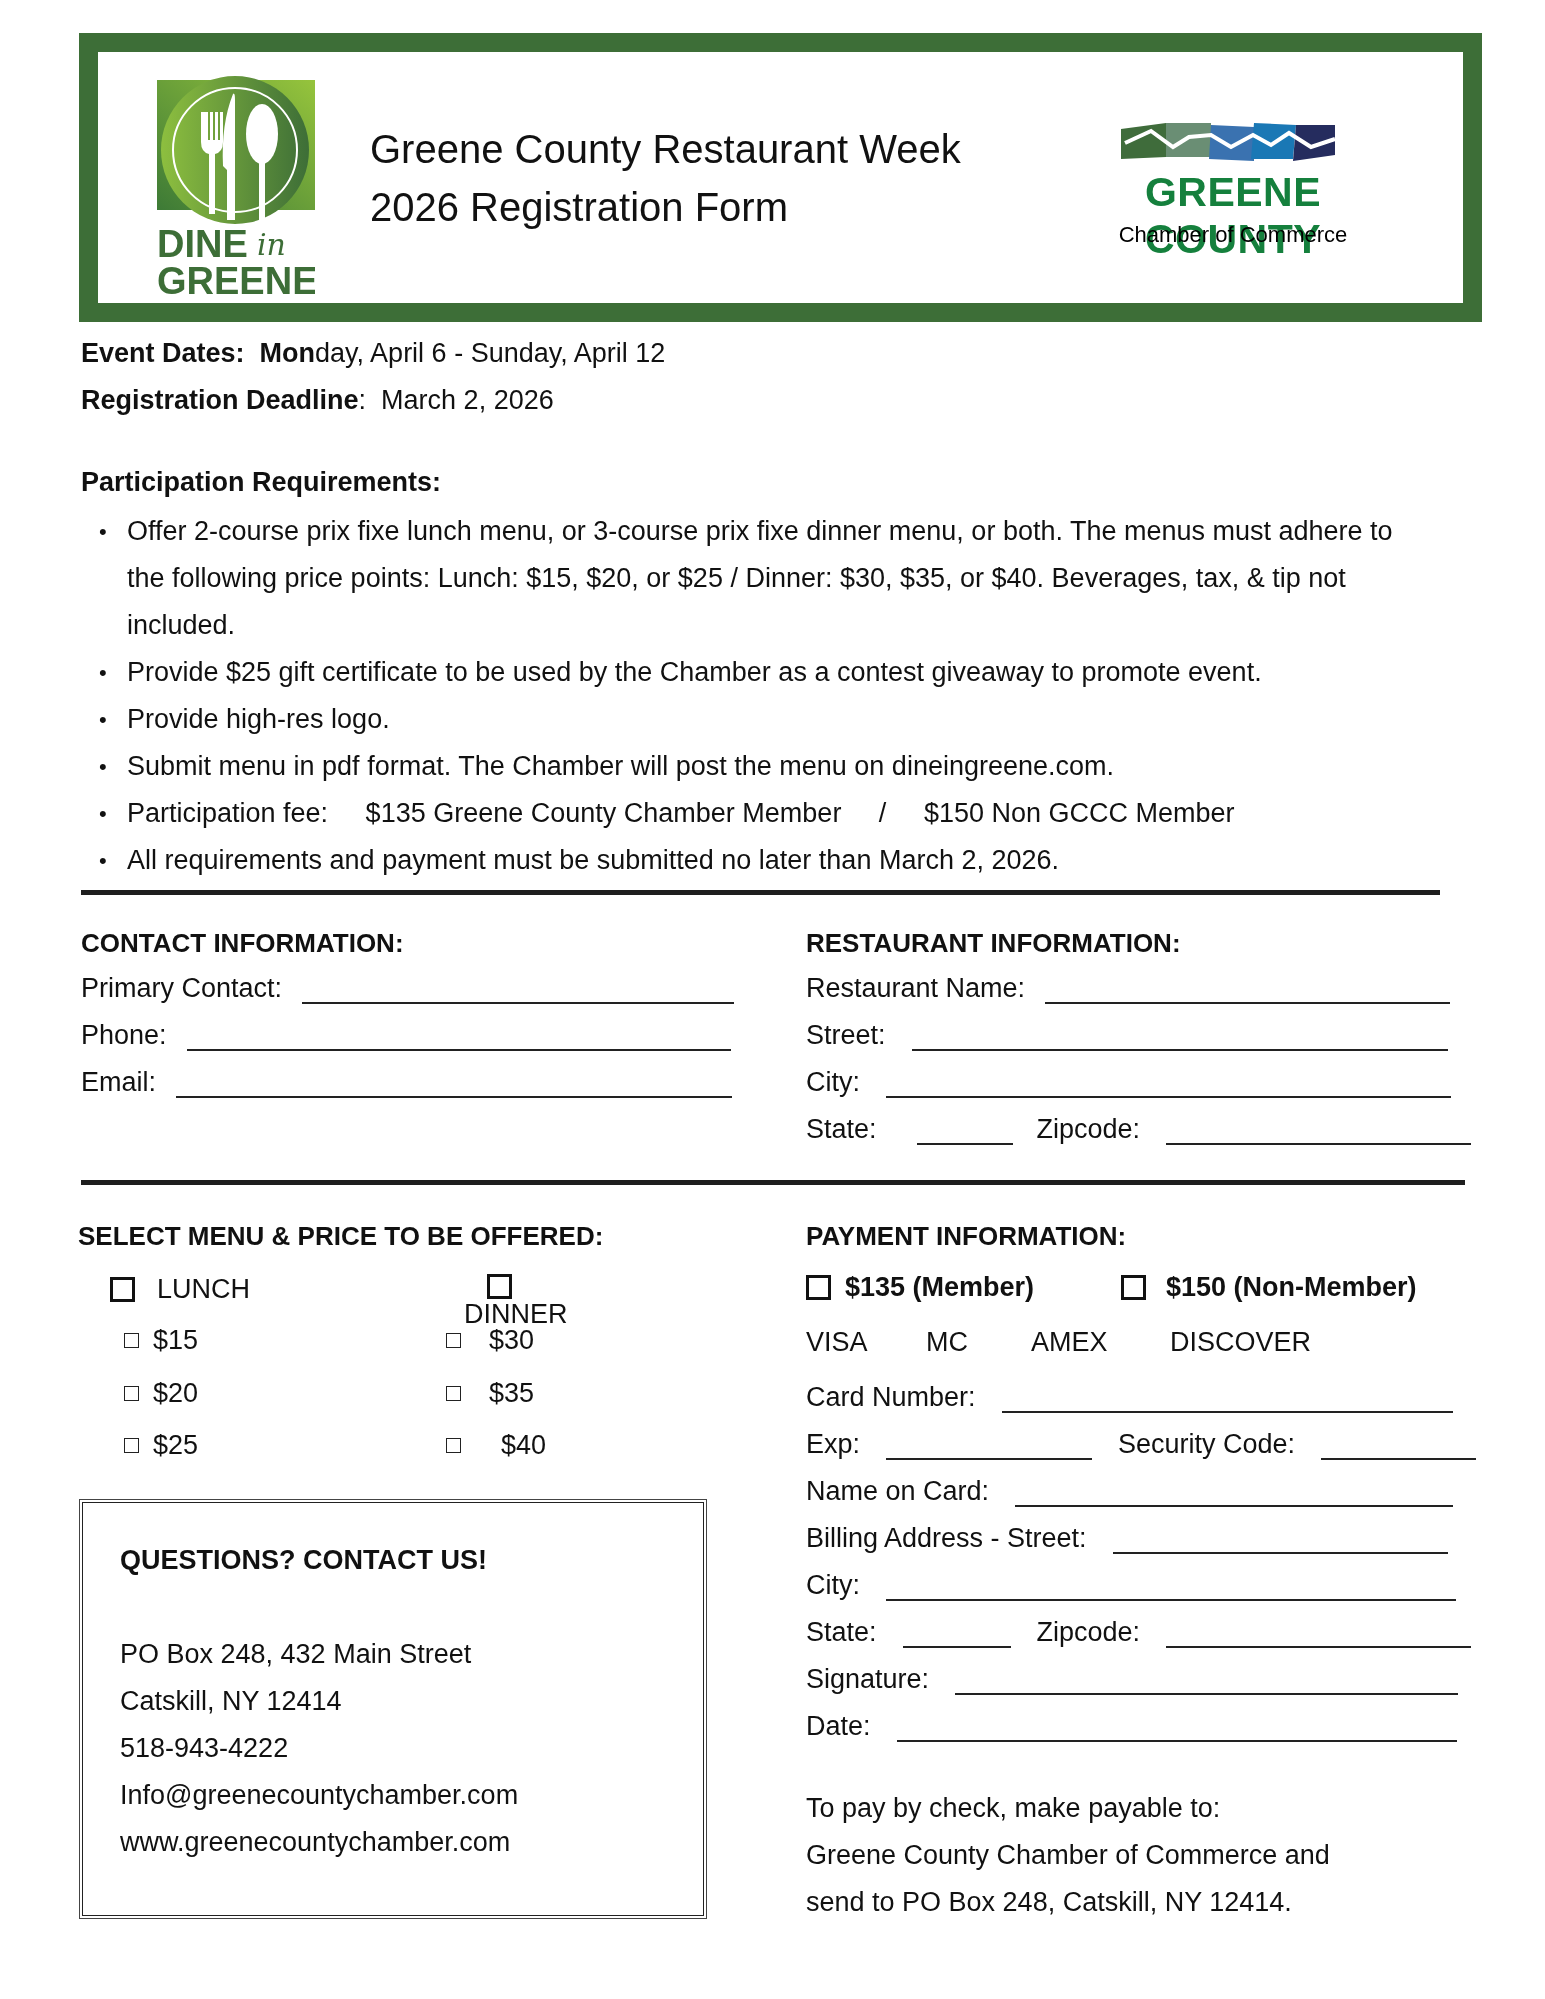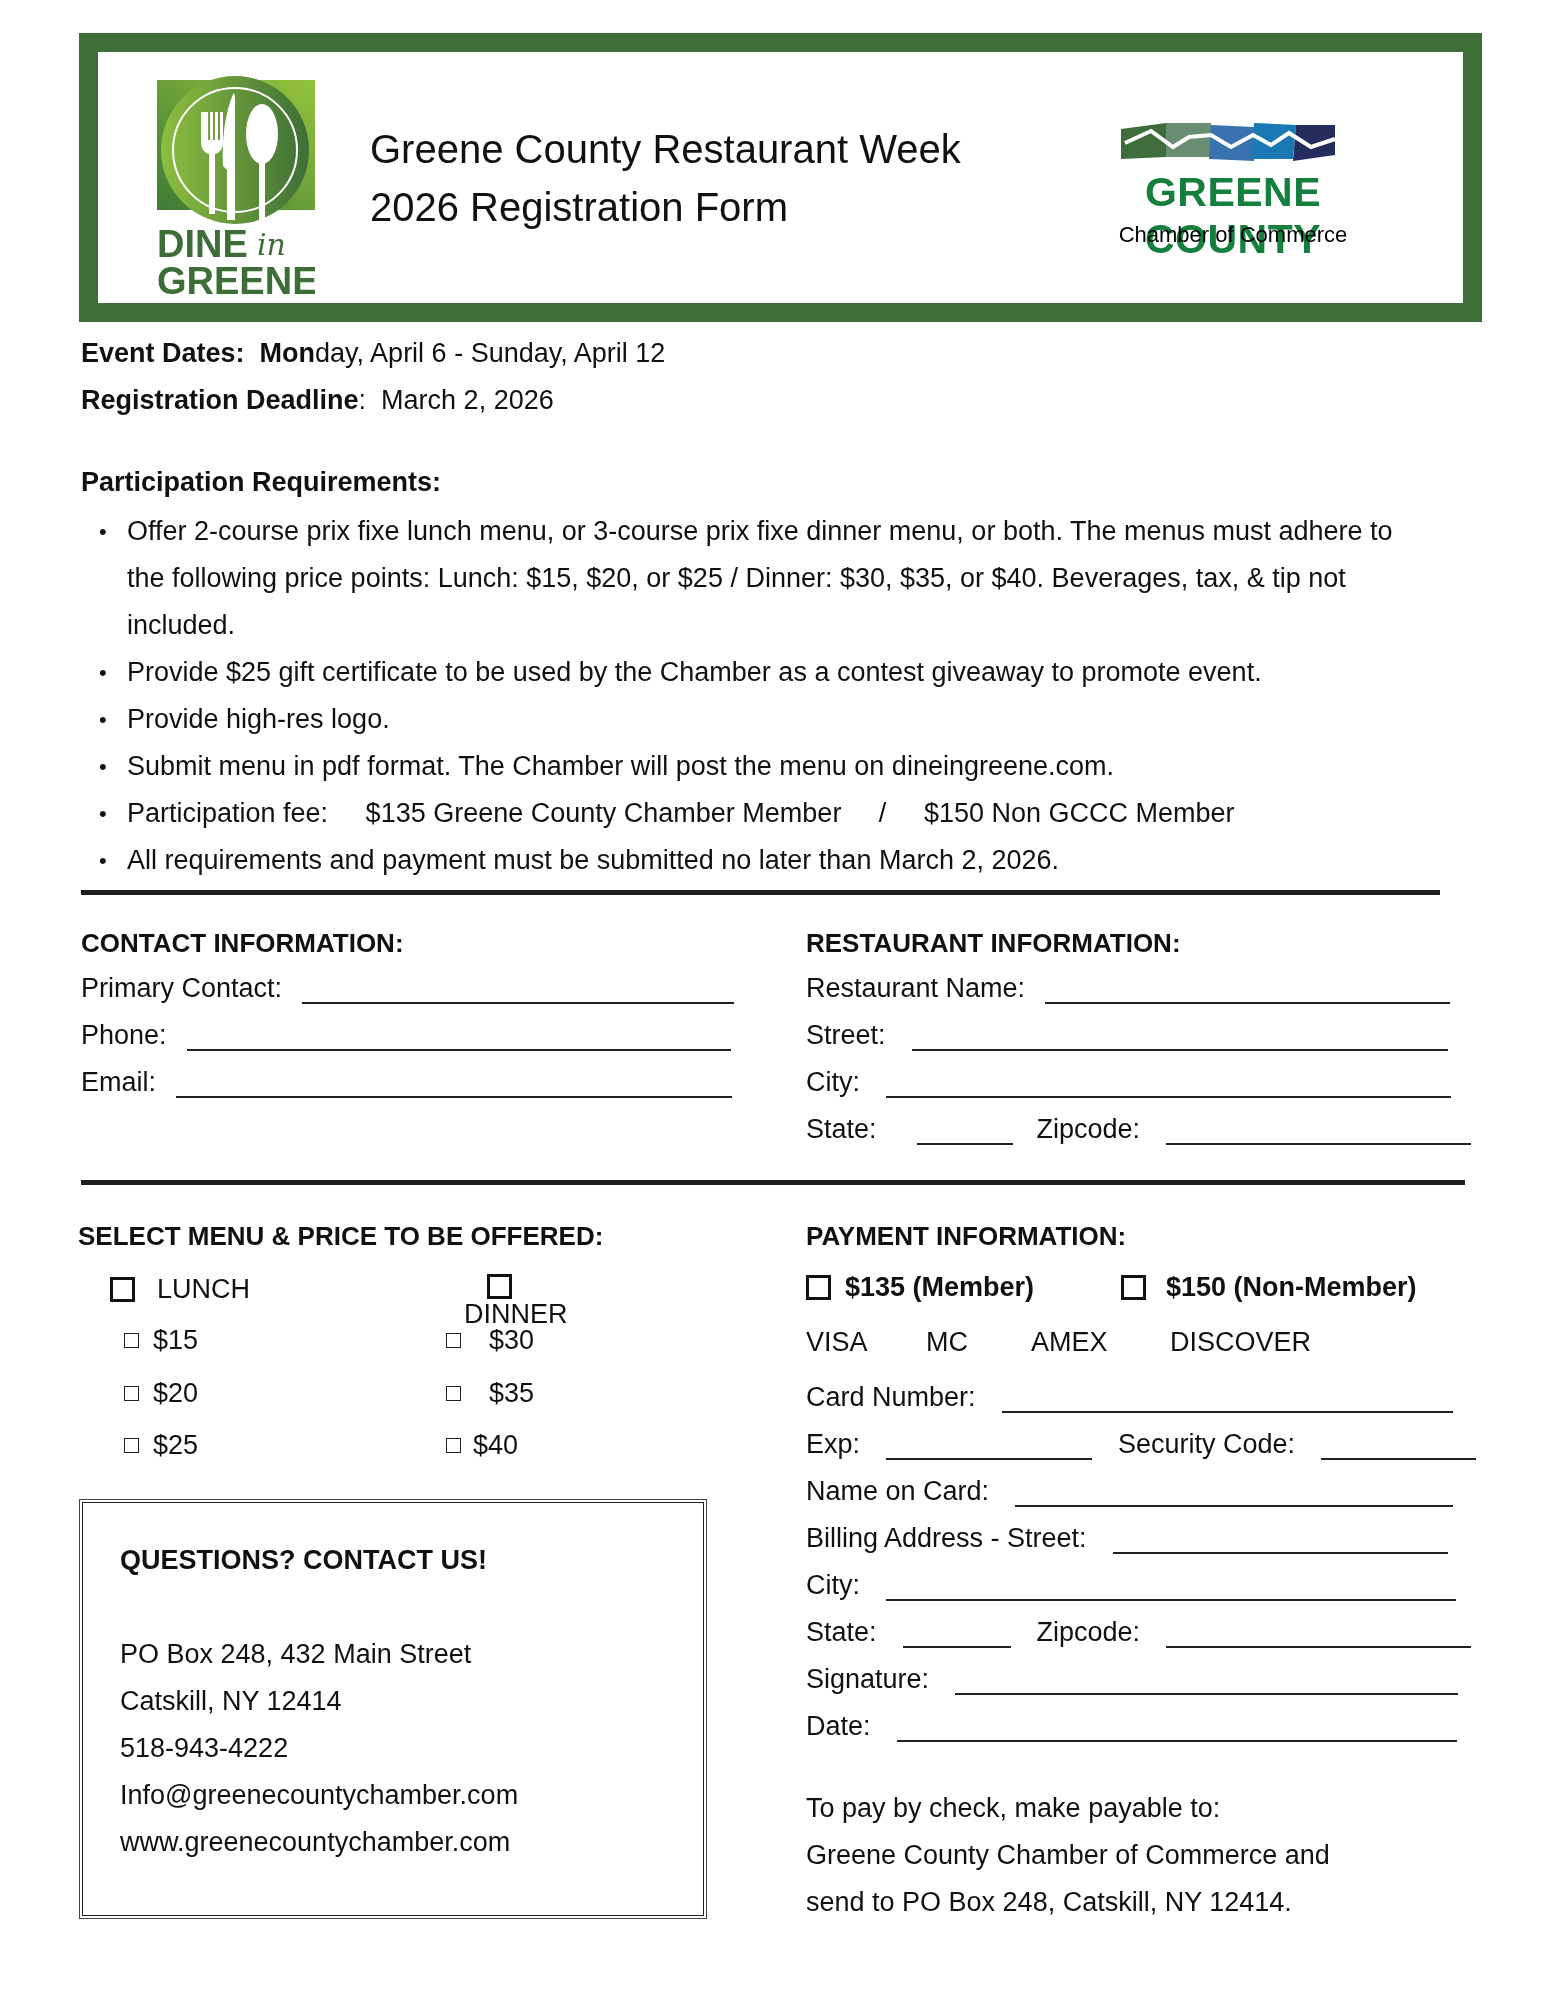--- a/index.html
+++ b/index.html
@@ -170,21 +170,21 @@
 <div class="abs" style="left:446px; top:1325px; display:flex; align-items:center;">
   <span class="cb-small"></span>
   <span class="body-text" style="margin-left:28px;">$30</span>
 </div>
 <div class="abs" style="left:446px; top:1378px; display:flex; align-items:center;">
   <span class="cb-small"></span>
   <span class="body-text" style="margin-left:28px;">$35</span>
 </div>
 <div class="abs" style="left:446px; top:1430px; display:flex; align-items:center;">
   <span class="cb-small"></span>
-  <span class="body-text" style="margin-left:12px;">$40</span>
+  <span class="body-text" style="margin-left:40px;">$40</span>
 </div>
 
 <div id="contact-box">
   <div class="line heading" style="top:42px;">QUESTIONS? CONTACT US!</div>
   <div class="line" style="top:136px;">PO Box 248, 432 Main Street</div>
   <div class="line" style="top:183px;">Catskill, NY 12414</div>
   <div class="line" style="top:230px;">518-943-4222</div>
   <div class="line" style="top:277px;">Info@greenecountychamber.com</div>
   <div class="line" style="top:324px;">www.greenecountychamber.com</div>
 </div>

